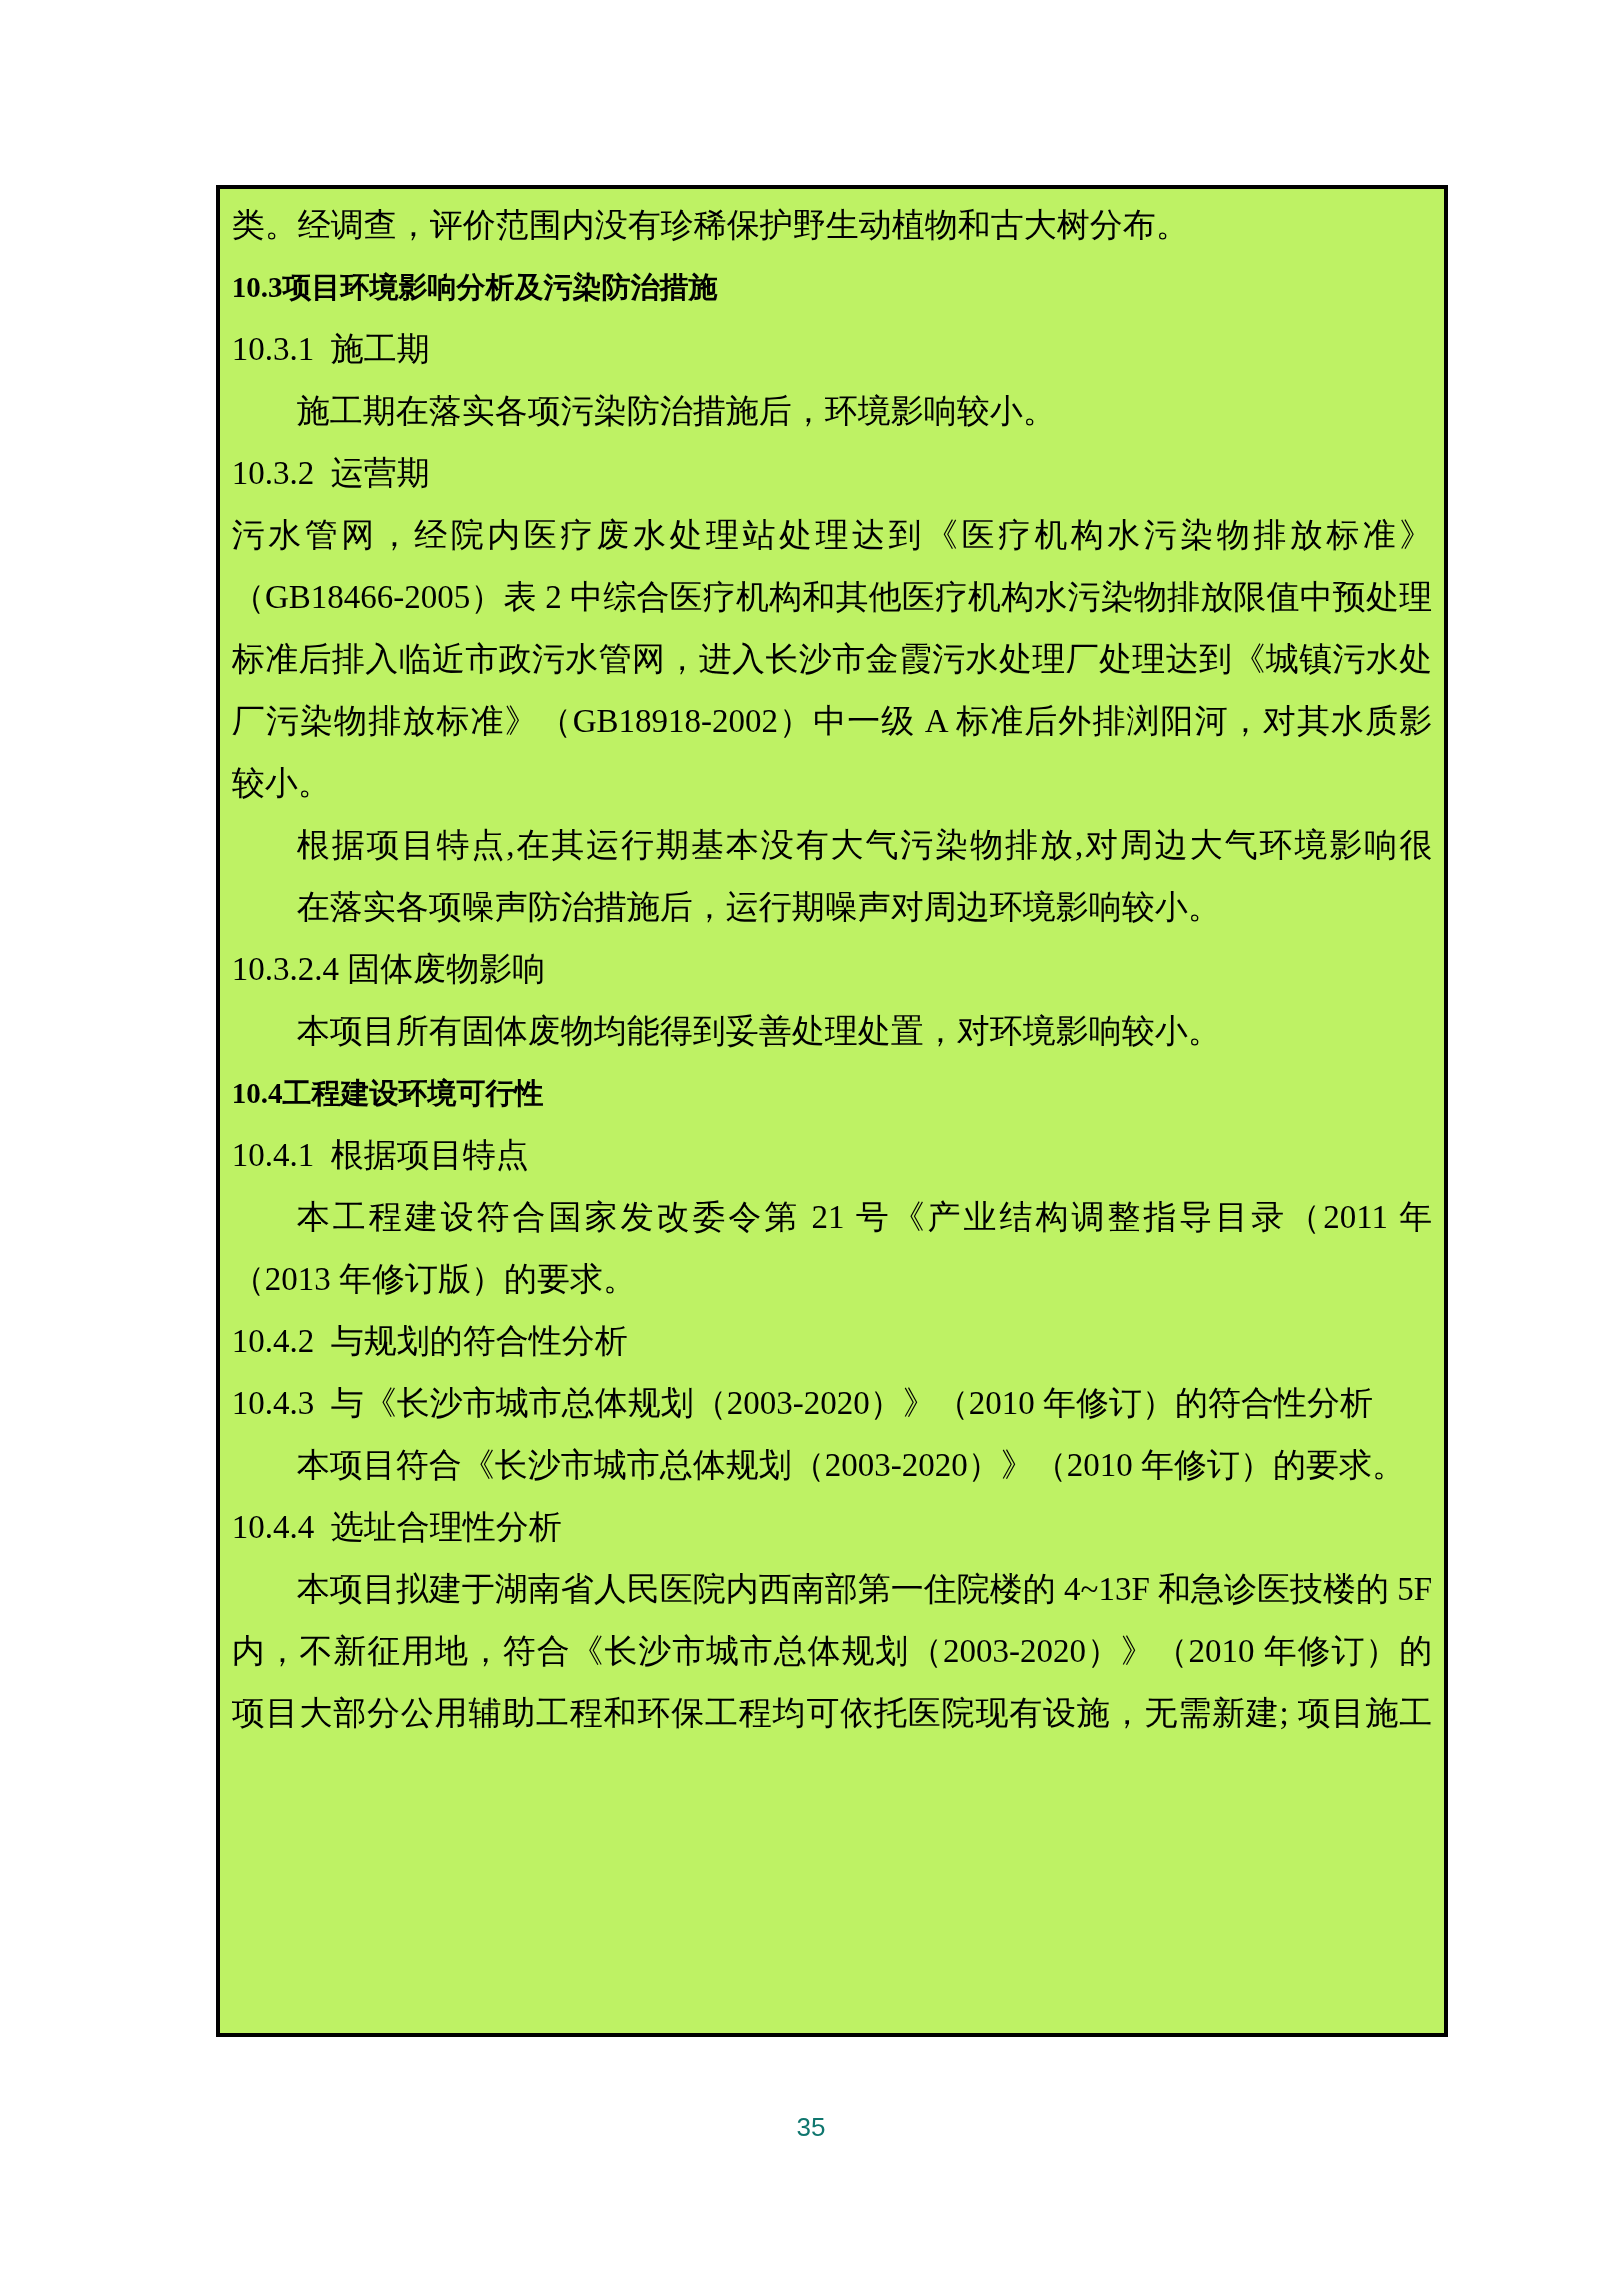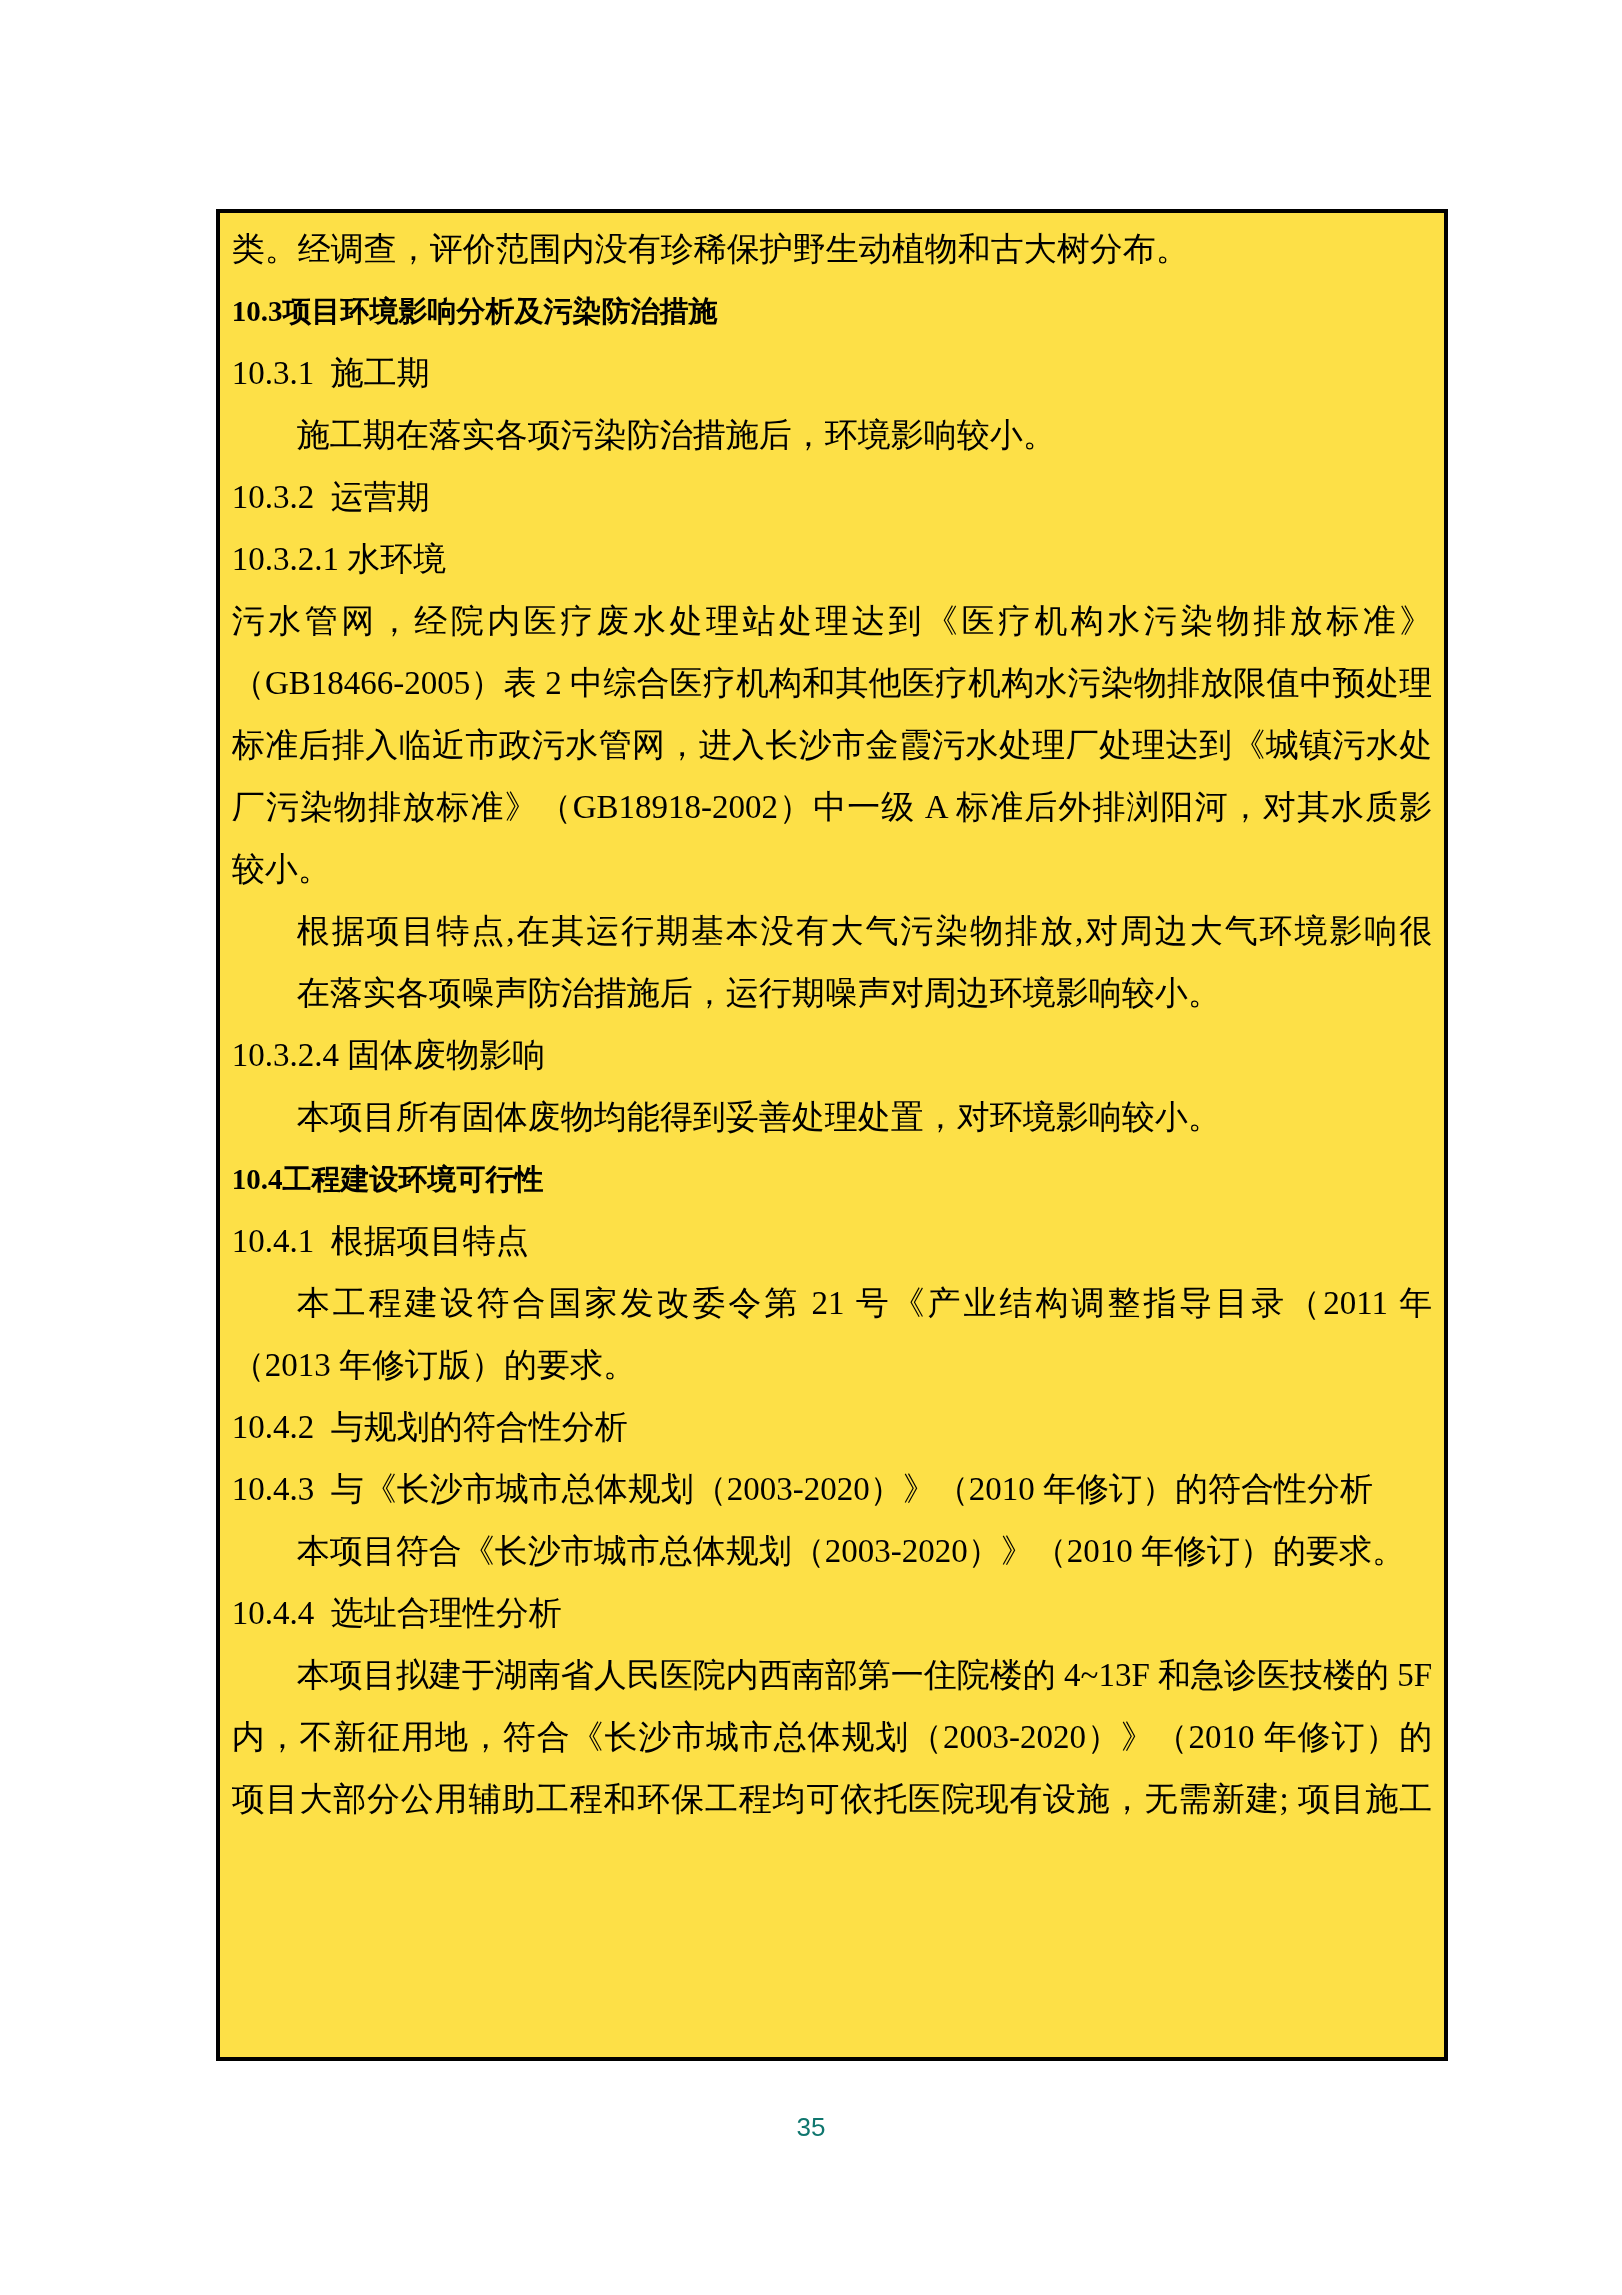--- a/index.html
+++ b/index.html
@@ -10,26 +10,26 @@
   body {
     width: 1622px;
     height: 2295px;
     position: relative;
     font-family: "Liberation Serif", "DejaVu Serif", serif;
     color: #000000;
   }
   .doc-box {
     position: absolute;
     left: 216px;
-    top: 209px;
+    top: 185px;
     width: 1232px;
     height: 1852px;
     border: 4.6px solid #000000;
     box-sizing: border-box;
-    background: #fde047;
+    background: #bef264;
     overflow: hidden;
   }
   .lines-wrap {
     padding: 5.2px 11.8px 0 11.8px;
   }
   .line {
     height: 62px;
     line-height: 62px;
     font-size: 33px;
     white-space: pre-wrap;
@@ -62,21 +62,20 @@
 </head>
 <body>
 
 <div class="doc-box">
   <div class="lines-wrap">
       <div class="line">类。经调查，评价范围内没有珍稀保护野生动植物和古大树分布。</div>
       <div class="line bold">10.3项目环境影响分析及污染防治措施</div>
       <div class="line">10.3.1  施工期</div>
       <div class="line indent">施工期在落实各项污染防治措施后，环境影响较小。</div>
       <div class="line">10.3.2  运营期</div>
-      <div class="line">10.3.2.1 水环境</div>
       <div class="line justify">污水管网，经院内医疗废水处理站处理达到《医疗机构水污染物排放标准》</div>
       <div class="line justify">（GB18466-2005）表 2 中综合医疗机构和其他医疗机构水污染物排放限值中预处理</div>
       <div class="line justify">标准后排入临近市政污水管网，进入长沙市金霞污水处理厂处理达到《城镇污水处理</div>
       <div class="line justify">厂污染物排放标准》（GB18918-2002）中一级 A 标准后外排浏阳河，对其水质影响</div>
       <div class="line">较小。</div>
       <div class="line indent justify">根据项目特点,在其运行期基本没有大气污染物排放,对周边大气环境影响很小。</div>
       <div class="line indent">在落实各项噪声防治措施后，运行期噪声对周边环境影响较小。</div>
       <div class="line">10.3.2.4 固体废物影响</div>
       <div class="line indent">本项目所有固体废物均能得到妥善处理处置，对环境影响较小。</div>
       <div class="line bold">10.4工程建设环境可行性</div>

